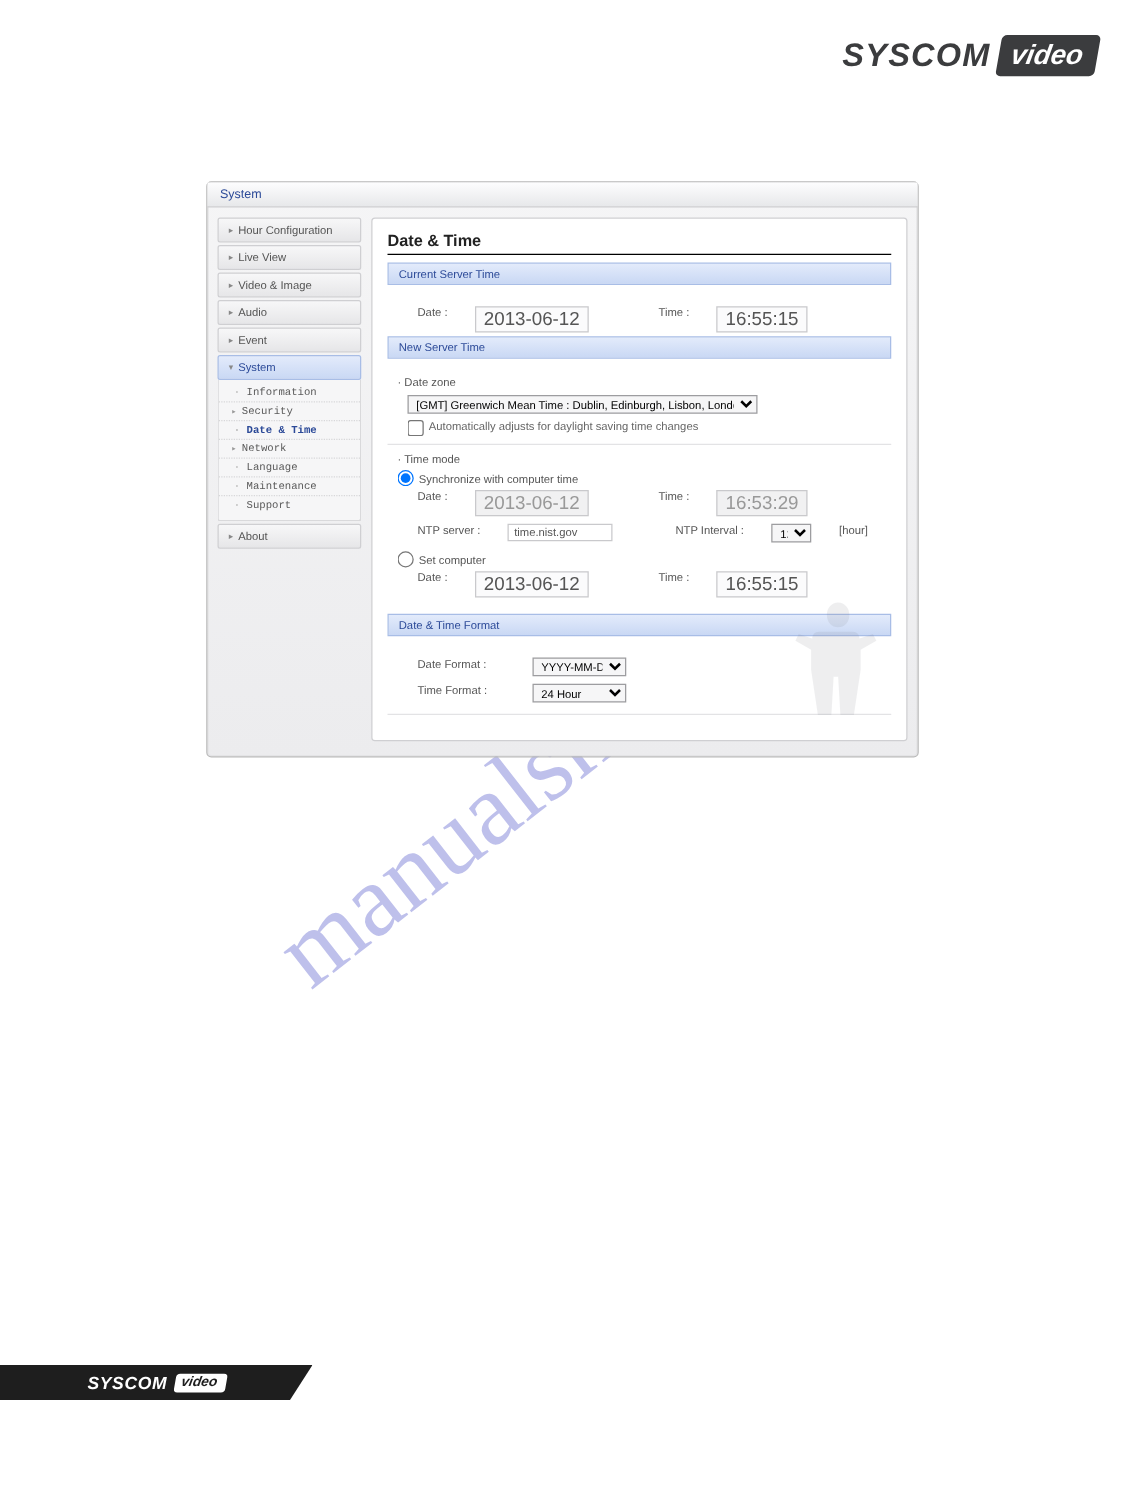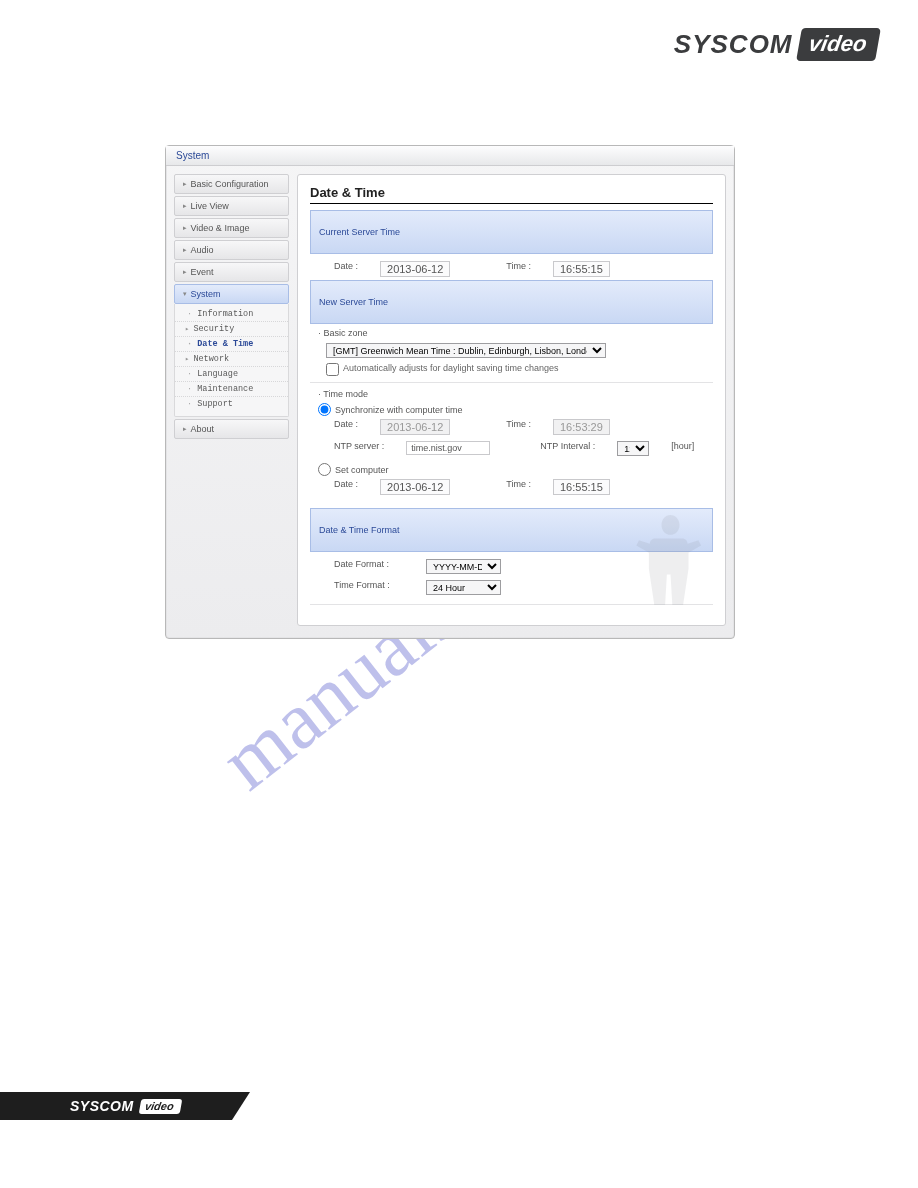--- a/index.html
+++ b/index.html
@@ -31,24 +31,24 @@
   .subnav { border: 1px solid #d9d9db; border-top: none; padding: 3px 0 5px 0; background: #f6f6f7; border-radius: 0 0 2px 2px; margin-top: -2px; margin-bottom: 2px; font-family: Liberation Mono, monospace; }
   .subitem { font-size: 8.5px; color: #5a5a5a; padding: 2px 4px 2px 18px; border-bottom: 1px dotted #d7d7d9; cursor: pointer; }
   .subitem:last-child { border-bottom: none; }
   .subitem.sel { color: #2c4a98; font-weight: bold; }
   .subitem.hasexp::before { content: "▸ "; font-size: 7px; color: #999; margin-left: -8px; }
   .subitem.noenexp::before { content: "· "; color: #aaa; margin-left: -6px; }
 
   
   .panel { flex: 1; border: 1px solid #cfcfd2; border-radius: 3px; background: #fff; padding: 10px 12px 14px 12px; min-height: 380px; }
   .panel h2 { font-size: 13px; font-weight: bold; color: #222; border-bottom: 1px solid #000; padding-bottom: 3px; margin-bottom: 6px; }
-  .secthdr { background: linear-gradient(#e3ebfb,#c9d8f4); border: 1px solid #a8bde6; color: #2c4a98; font-size: 9px; padding: 16px 8px; margin-bottom: 4px; }
+  .secthdr { background: linear-gradient(#e3ebfb,#c9d8f4); border: 1px solid #a8bde6; color: #2c4a98; font-size: 9px; padding: 3px 8px; margin-bottom: 14px; }
   .row { display: flex; align-items: flex-start; gap: 22px; padding: 3px 0 3px 24px; font-size: 9px; color: #555; flex-wrap: wrap; }
   .label2 { padding-left: 8px; font-size: 9px; color: #555; margin: 4px 0 2px 0; }
-  .readbox { border: 1px solid #c9c9cc; background: #fbfbfc; padding: 1px 6px; min-width: 55px; text-align: center; font-size: 11px; color: #555; }
+  .readbox { border: 1px solid #c9c9cc; background: #fbfbfc; padding: 1px 6px; min-width: 55px; text-align: center; font-size: 15px; color: #555; }
   .readbox.dis { background: #f1f1f2; color: #999; }
   input[type=text].field { border: 1px solid #c9c9cc; background: #fff; padding: 1px 4px; font-size: 9px; color: #555; width: 84px; }
   select.sel { border: 1px solid #9d9da0; background: #f6f6f7; font-size: 9px; padding: 0 2px; height: 15px; }
   select.sel.wide { width: 280px; }
   select.sel.tiny { width: 32px; }
   select.sel.med { width: 75px; }
   .chkrow { padding-left: 16px; font-size: 9px; color: #666; display: flex; align-items: flex-start; gap: 4px; margin-top: 2px; }
   input[type=checkbox], input[type=radio] { margin: 0; }
   .radiorow { display: flex; align-items: center; gap: 4px; padding-left: 8px; font-size: 9px; color: #555; margin-top: 4px; }
   .hr { border-top: 1px solid #e3e3e5; margin: 6px 0; }
@@ -68,21 +68,21 @@
 
 <div class="watermark">manualshive.com</div>
 
 <div class="window">
   <div class="winheader">System</div>
   <div class="winbody">
 
     <div class="sidebar">
       <div class="navitem">
           <span class="exp">▸</span>
-          <span>Basic Configuration</span>
+          <span>Hour Configuration</span>
         </div>
       <div class="navitem">
           <span class="exp">▸</span>
           <span>Live View</span>
         </div>
       <div class="navitem">
           <span class="exp">▸</span>
           <span>Video &amp; Image</span>
         </div>
       <div class="navitem">
@@ -119,21 +119,21 @@
       <div class="row">
         <span>Date :</span>
         <span class="readbox">2013-06-12</span>
         <span style="width:12px"></span>
         <span>Time :</span>
         <span class="readbox">16:55:15</span>
       </div>
 
       <div class="secthdr">New Server Time</div>
 
-      <div class="label2">· Basic zone</div>
+      <div class="label2">· Date zone</div>
       <div class="row" style="padding-left:16px">
         <select class="sel wide">
           <option>[GMT] Greenwich Mean Time : Dublin, Edinburgh, Lisbon, London</option>
         </select>
       </div>
       <div class="chkrow">
         <input type="checkbox" style="">
         <span>Automatically adjusts for daylight saving time changes</span>
       </div>
       <div class="hr"></div>

